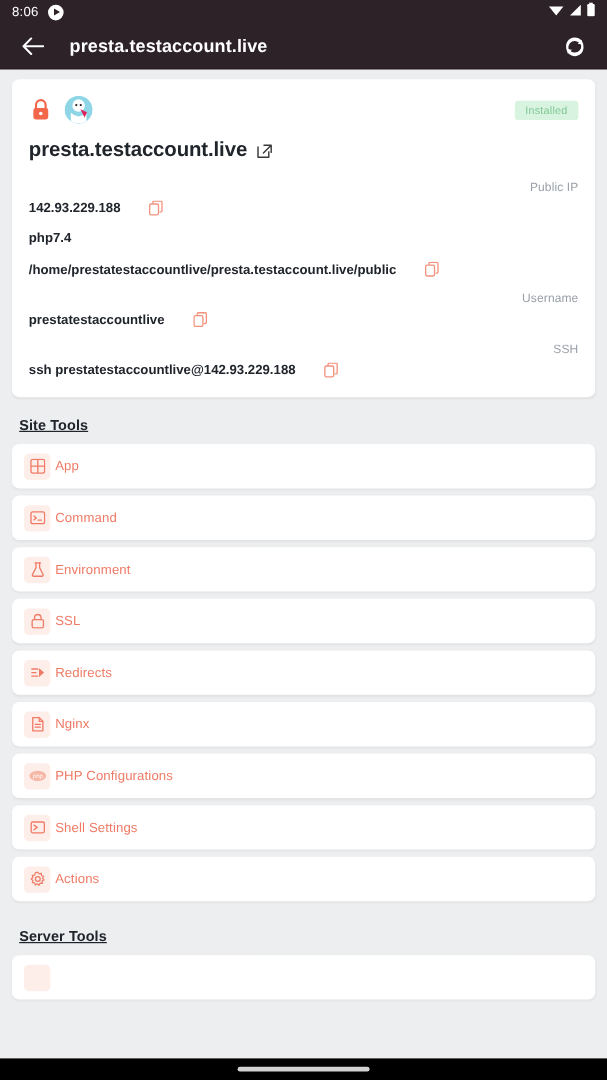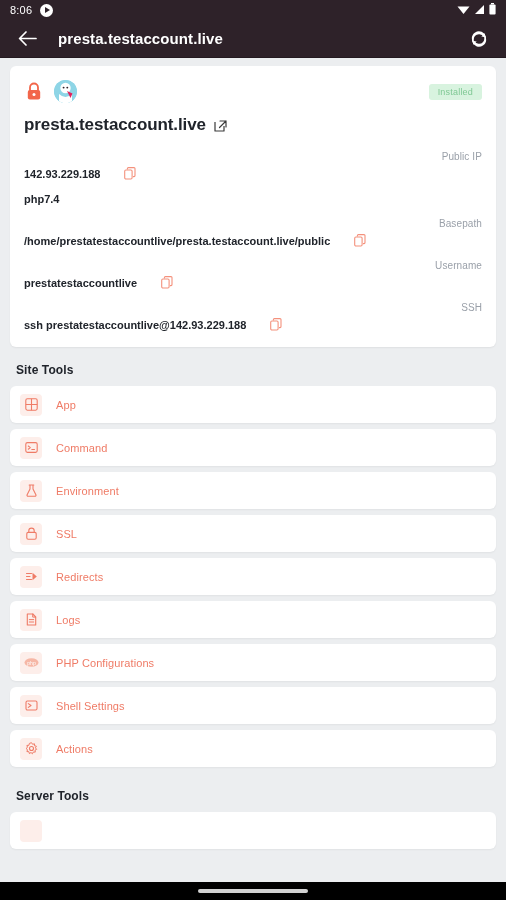--- a/index.html
+++ b/index.html
@@ -154,20 +154,21 @@
   }
   .copy-ic { flex: 0 0 auto; cursor: pointer; display: flex; }
 
   
   .section-header {
     padding: 16px 6px 9px 6px;
     font-size: 12px;
     font-weight: bold;
     color: #20242b;
     letter-spacing: 0.1px;
+    text-decoration: underline;
   }
 
   
   .tool-row {
     background: #ffffff;
     border-radius: 6px;
     height: 37px;
     display: flex;
     align-items: center;
     padding: 0 10px;
@@ -176,21 +177,21 @@
     cursor: pointer;
   }
   .tool-ic-wrap {
     width: 22px; height: 22px;
     border-radius: 4px;
     background: #fdeeea;
     display: flex; align-items: center; justify-content: center;
     flex: 0 0 auto;
   }
   .tool-label {
-    margin-left: 14px;
+    margin-left: 4px;
     font-size: 11px;
     color: #ef7b66;
     letter-spacing: 0.1px;
   }
 
   
   .navbar {
     height: 18px;
     background: #000000;
     display: flex;
@@ -302,21 +303,20 @@
           </div>
         </div>
 
         <div class="field">
           <div class="field-value-row">
             <span class="field-value">php7.4</span>
           </div>
         </div>
 
         <div class="field">
-          <div class="field-label">Basepath</div>
           <div class="field-value-row">
             <span class="field-value">/home/prestatestaccountlive/presta.testaccount.live/public</span>
             <span class="copy-ic">
               <svg width="12" height="13" viewBox="0 0 12 13">
                   <rect x="0.7" y="3" width="7.4" height="9" rx="1.2" stroke="#f4917c" stroke-width="1.1" fill="none"></rect>
                   <path d="M3.4 2.6 V1.6 A1 1 0 0 1 4.4 0.6 H10 A1 1 0 0 1 11 1.6 V8.6 A1 1 0 0 1 10 9.6 H9" stroke="#f4917c" stroke-width="1.1" fill="none"></path>
                 </svg>
             </span>
           </div>
         </div>
@@ -402,21 +402,21 @@
       <span class="tool-label">Redirects</span>
     </div>
 
     <div class="tool-row">
       <span class="tool-ic-wrap">
         <svg width="13" height="13" viewBox="0 0 13 13">
             <path d="M2.3 1 H7.8 L10.7 4 V12 H2.3 Z" stroke="#ef7b66" stroke-width="1.1" fill="none" stroke-linejoin="round"></path>
             <path d="M7.7 1 V4.1 H10.7 M4.3 6.6 H8.7 M4.3 9 H8.7" stroke="#ef7b66" stroke-width="1" fill="none" stroke-linecap="round"></path>
           </svg>
       </span>
-      <span class="tool-label">Logs</span>
+      <span class="tool-label">Nginx</span>
     </div>
 
     <div class="tool-row">
       <span class="tool-ic-wrap">
         <svg width="15" height="11" viewBox="0 0 15 11">
             <ellipse cx="7.5" cy="5.5" rx="7" ry="4.3" fill="#f6b7a6"></ellipse>
             <text x="7.5" y="7.6" font-size="5" font-family="Liberation Sans, sans-serif" fill="#ffffff" text-anchor="middle">php</text>
           </svg>
       </span>
       <span class="tool-label">PHP Configurations</span>

